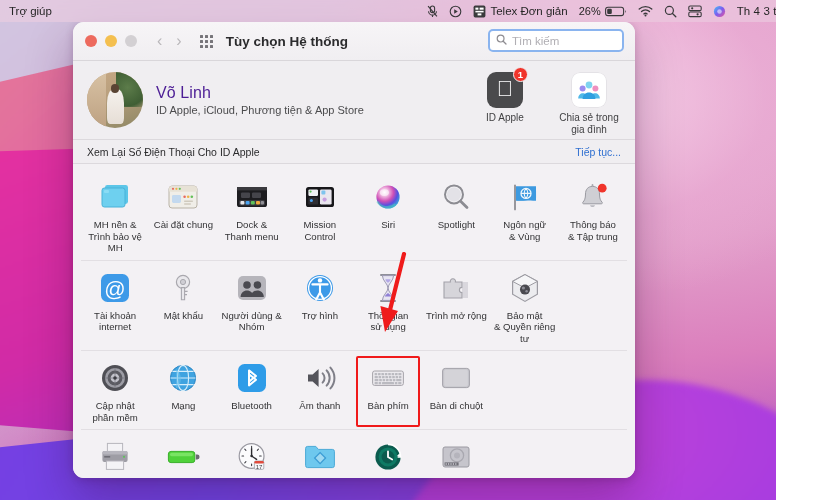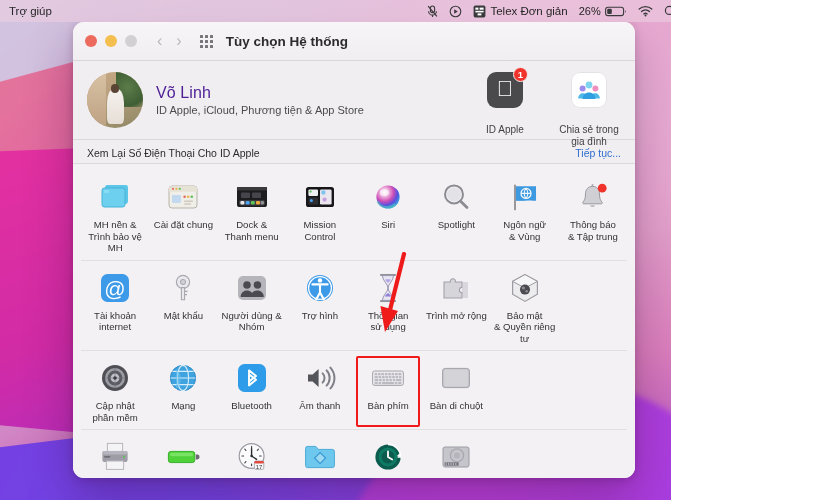--- a/index.html
+++ b/index.html
@@ -4,21 +4,21 @@
 <style>
   * { box-sizing: border-box; margin: 0; padding: 0; }
   html, body {
     width: 840px; height: 500px;
     overflow: hidden;
     font-family: "Liberation Sans", sans-serif;
     -webkit-font-smoothing: antialiased;
   }
   #desktop {
     position: relative;
-    width: 671px; height: 500px;
+    width: 776px; height: 500px;
     overflow: hidden;
     background: #c99bd0;
   }
   
   .wp { position: absolute; inset: 0; }
   .wp-base {
     background:
       radial-gradient(ellipse 120% 90% at 78% 18%, #e9b9d8 0%, #e29fca 35%, #db7fbd 60%, rgba(219,127,189,0) 100%),
       linear-gradient(160deg, #d9c3de 0%, #d9a4cc 22%, #d564ae 50%, #bf45b0 72%, #8c3fd6 100%);
   }
@@ -170,29 +170,29 @@
     background: #f0342b; color: #fff;
     font-size: 9.5px; font-weight: 700;
     display: flex; align-items: center; justify-content: center;
     border: 1px solid #f0eef1;
   }
   .tile.family {
     background: #fff; border-radius: 9px;
     display: flex; align-items: center; justify-content: center;
     box-shadow: inset 0 0 0 1px #e4e2e6;
   }
-  .acct-act .cap { font-size: 10px; color: #3f3f41; margin-top: 16px; line-height: 1.15; }
+  .acct-act .cap { font-size: 10px; color: #3f3f41; margin-top: 4px; line-height: 1.15; }
   
   .alert-strip {
     height: 25px;
     background: #f0eef1;
     border-top: 1px solid #dcd9dd;
     border-bottom: 1px solid #dcd9dd;
-    display: flex; align-items: flex-start; justify-content: space-between;
-    padding: 7px 14px;
+    display: flex; align-items: center; justify-content: space-between;
+    padding: 0 14px;
     font-size: 10.5px;
     color: #2b2b2d;
   }
   .alert-link { color: #2f6fd0; }
   
   .panes {
     background: #f3f1f4;
     padding: 6px 8px 10px 8px;
   }
   .pane-row {
@@ -346,20 +346,31 @@
           <i></i>
           <i></i>
           <i></i>
           <i></i>
           <i></i>
           <i></i>
           <i></i>
       </span>
       <span class="win-title">Tùy chọn Hệ thống</span>
 
+      <div class="search-wrap">
+        <div class="search-field">
+          <span>
+            <svg width="11" height="11" viewBox="0 0 11 11">
+                <circle cx="4.6" cy="4.6" r="3.4" fill="none" stroke="#8e8c91" stroke-width="1.2"></circle>
+                <path d="M7.2 7.2l2.8 2.8" stroke="#8e8c91" stroke-width="1.3" stroke-linecap="round"></path>
+              </svg>
+          </span>
+          <span class="ph">Tìm kiếm</span>
+        </div>
+      </div>
     </div>
 
     <div class="account">
       <div class="avatar">
         <div class="wall"></div>
         <div class="foliage"></div>
         <div class="figure"></div>
         <div class="head"></div>
       </div>
       <div class="acct-text">

